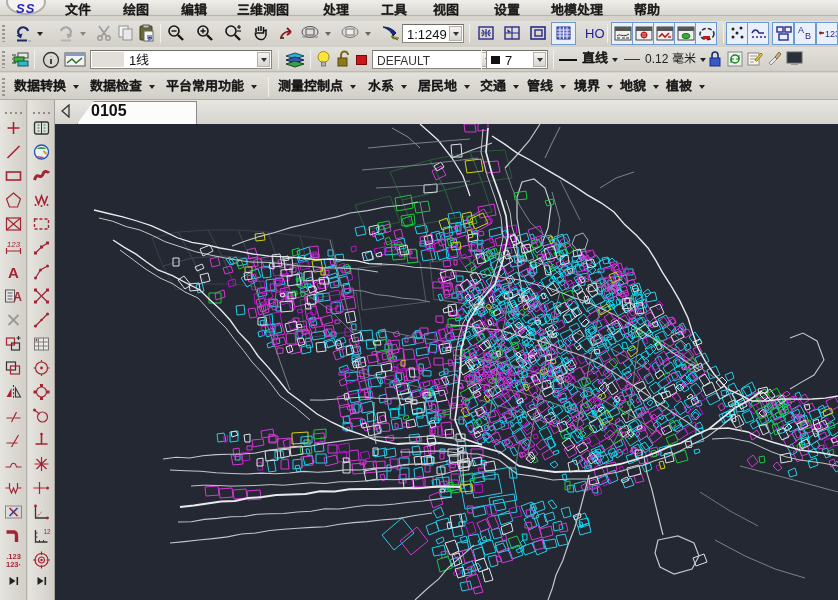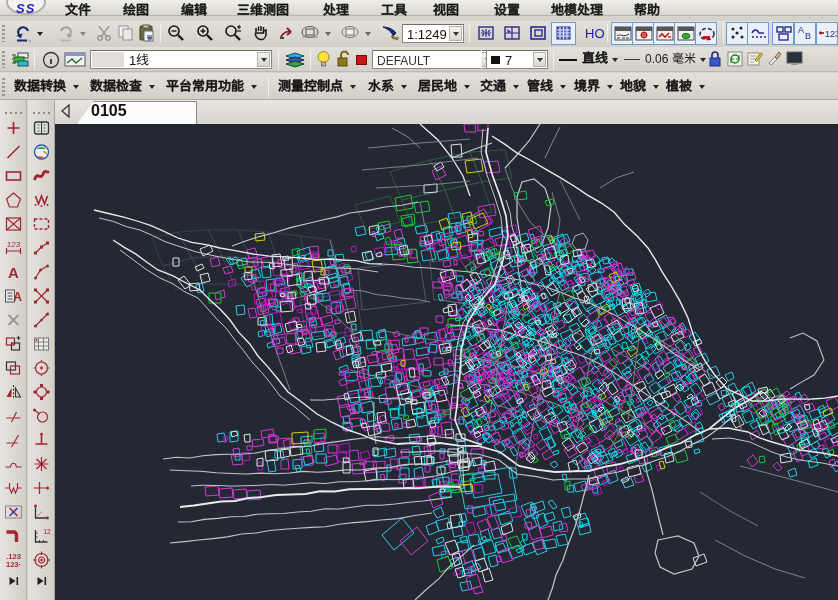--- a/index.html
+++ b/index.html
@@ -371,21 +371,21 @@
     <div class="sep" style="left:553px;top:3px;height:19px"></div>
     <div style="position:absolute;left:559px;top:12px;width:18px;height:2px;background:#111"></div>
     <span style="position:absolute;left:582px;top:4px"><svg width="27" height="16" viewBox="0 0 27 16" style="overflow:visible">
         <g fill="#111" stroke="#111" stroke-width="6" transform="translate(0 11.4) scale(0.1300)">
           <use href="#c76f4" x="0"></use>
           <use href="#c7ebf" x="100"></use>
         </g>
       </svg></span>
     <i class="darr" style="left:612px;top:11px"></i>
     <div style="position:absolute;left:624px;top:12px;width:16px;height:1px;background:#333"></div>
-    <span style="position:absolute;left:645px;top:5px;font-size:12px;color:#222">0.06</span>
+    <span style="position:absolute;left:645px;top:5px;font-size:12px;color:#222">0.12</span>
     <span style="position:absolute;left:672px;top:5px"><svg width="25" height="15" viewBox="0 0 25 15" style="overflow:visible">
         <g fill="#222" stroke="#222" stroke-width="0" transform="translate(0 10.6) scale(0.1200)">
           <use href="#c6beb" x="0"></use>
           <use href="#c7c73" x="100"></use>
         </g>
       </svg></span>
     <i class="darr" style="left:700px;top:11px"></i>
     <svg class="ic" style="left:708px;top:4px" width="14" height="16" viewBox="0 0 14 16">
       <rect x="2" y="7" width="10" height="8" fill="#3858c8" stroke="#1a2a7a"></rect>
       <path d="M4 7 V4 a3 3 0 0 1 6 0 V7" fill="none" stroke="#1a2a7a" stroke-width="1.6"></path>

